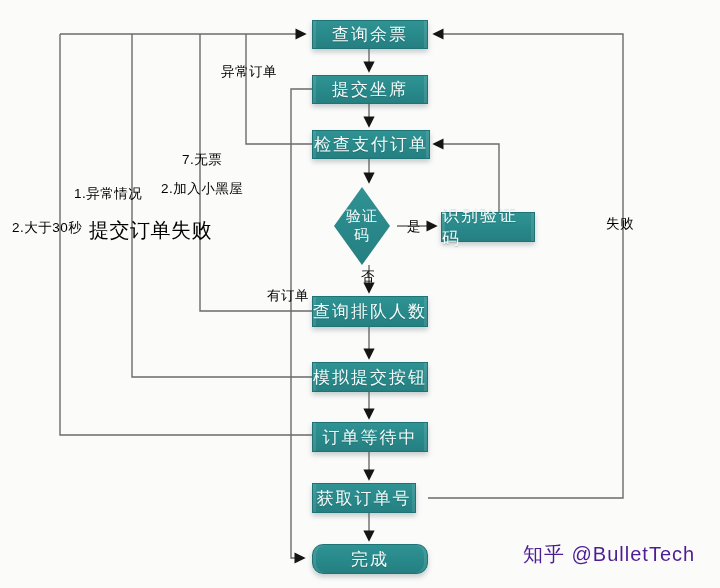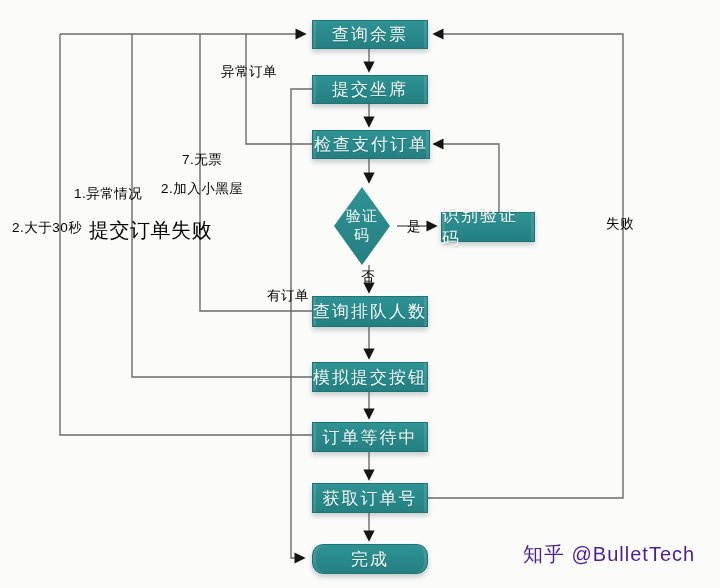--- a/index.html
+++ b/index.html
@@ -49,21 +49,21 @@
   }
   
   #n-query-tickets {left:312px;top:20px;width:116px;height:29px;}
   #n-submit-seat   {left:312px;top:75px;width:116px;height:29px;}
   #n-check-payment {left:312px;top:130px;width:118px;height:29px;}
   #n-captcha       {left:334px;top:187px;width:56px;height:78px;}
   #n-recognize     {left:441px;top:212px;width:94px;height:30px;}
   #n-query-queue   {left:312px;top:296px;width:116px;height:31px;}
   #n-sim-submit    {left:312px;top:362px;width:116px;height:30px;}
   #n-order-waiting {left:312px;top:422px;width:116px;height:30px;}
-  #n-get-order     {left:312px;top:483px;width:116px;height:30px;}
+  #n-get-order     {left:312px;top:483px;width:104px;height:30px;}
   #n-done          {left:312px;top:544px;width:116px;height:30px;border-radius:11px;}
   
   #l-abnormal-order{left:221px;top:63px;}
   #l-no-ticket     {left:182px;top:151px;}
   #l-blacklist     {left:161px;top:180px;}
   #l-abnormal-case {left:26px; top:185px;margin-left:48px;}
   #l-over-30s      {left:12px; top:219px;}
   #l-submit-failed {left:89px; top:217px;font-size:20px;}
   #l-has-order     {left:267px;top:287px;}
   #l-yes           {left:407px;top:218px;}

